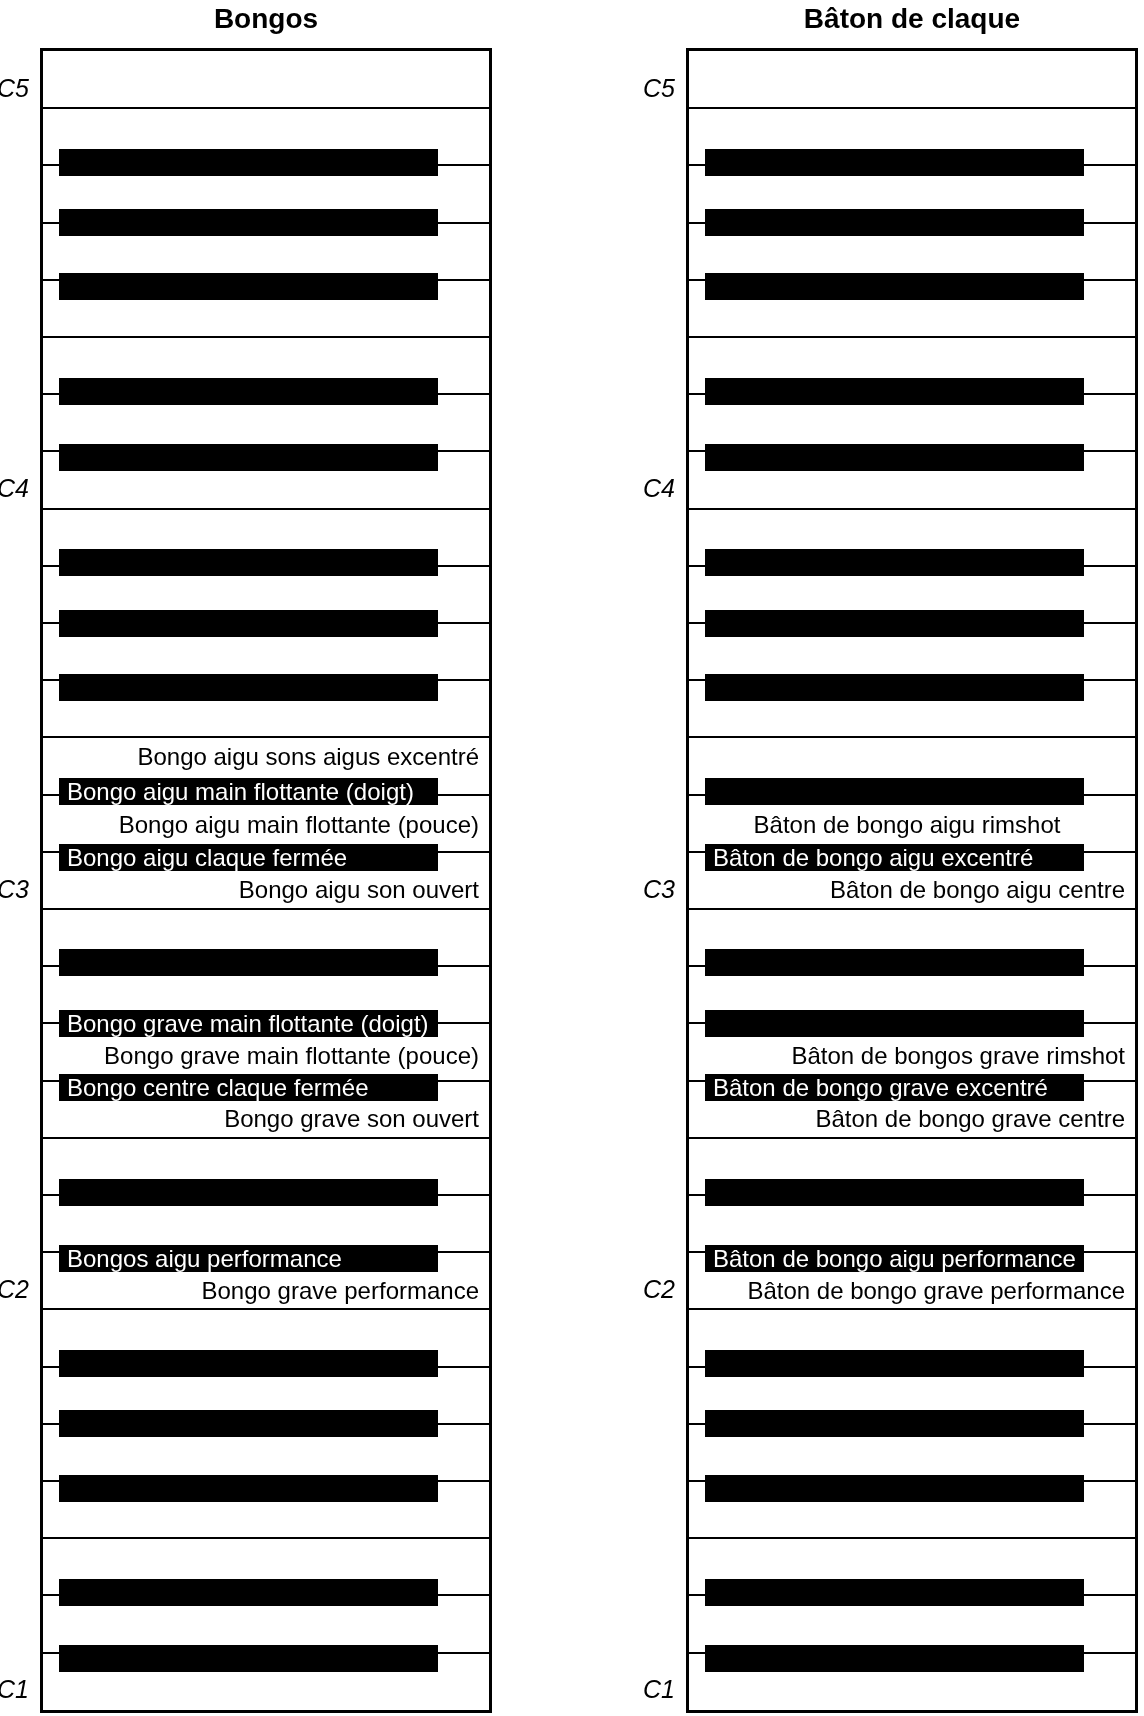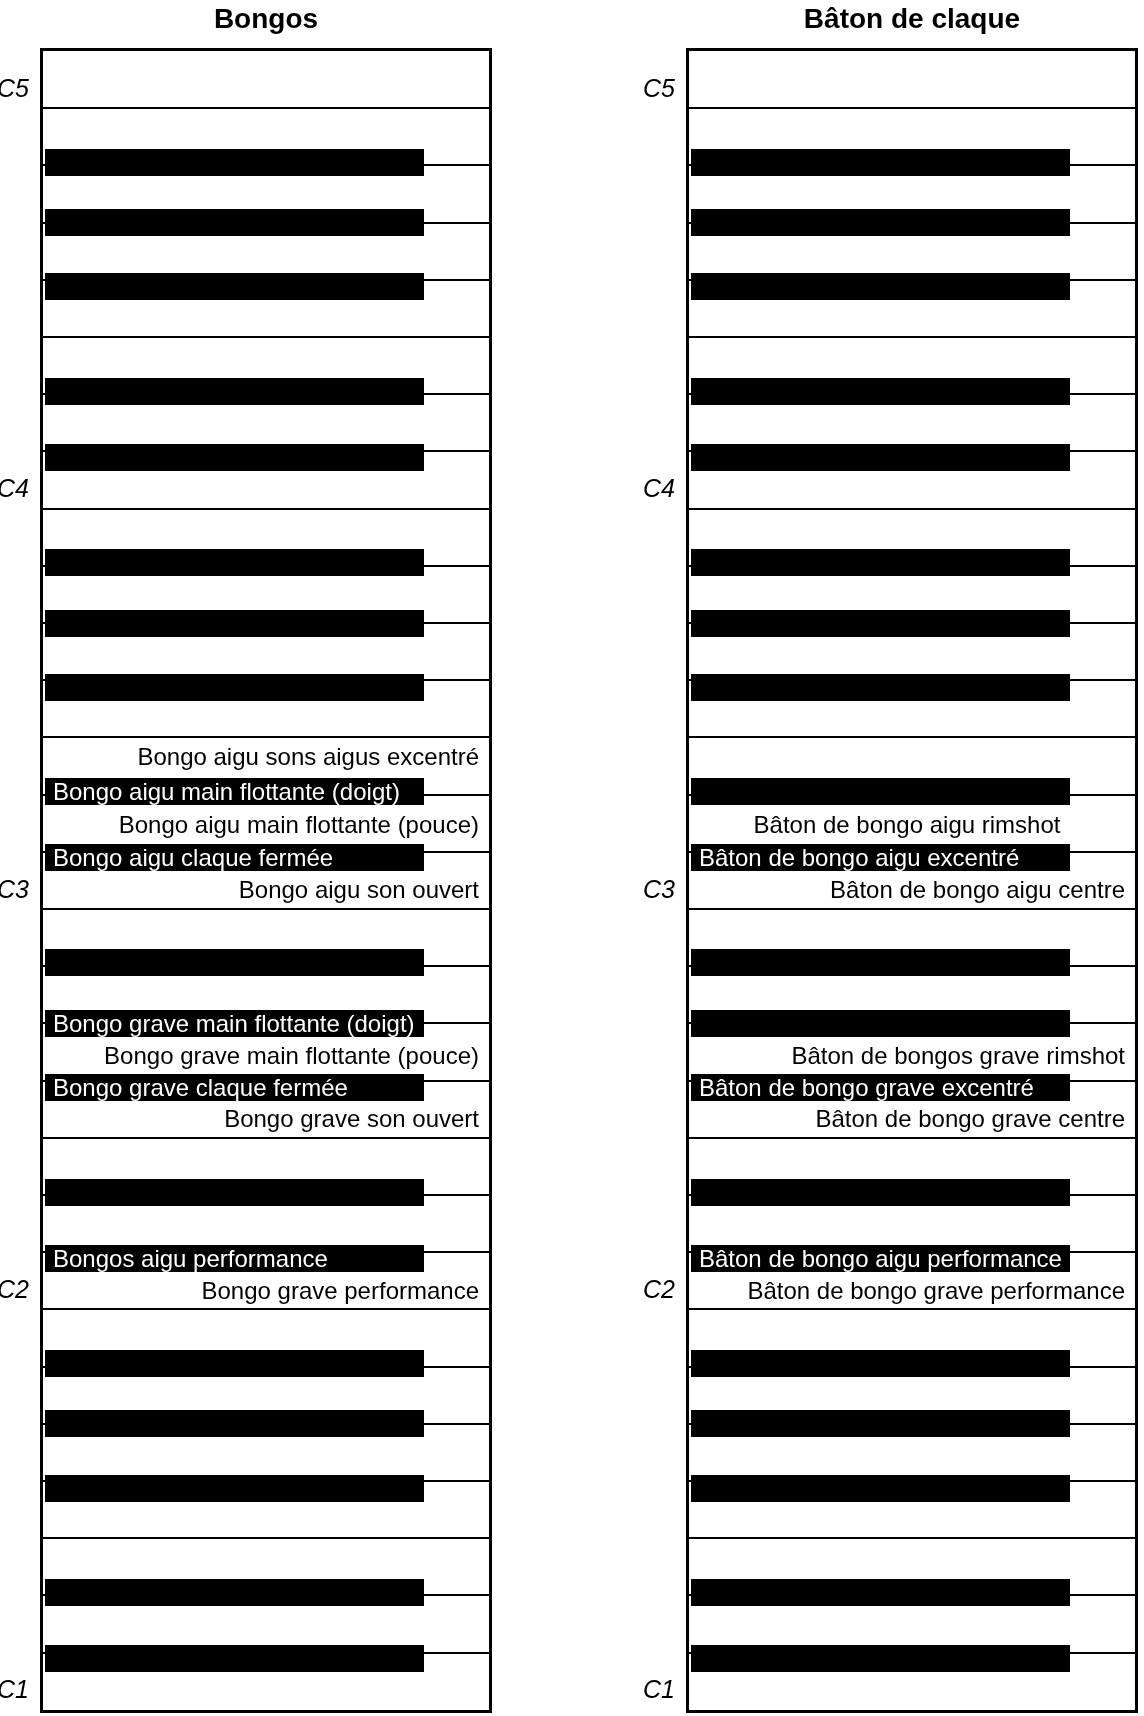--- a/index.html
+++ b/index.html
@@ -36,21 +36,21 @@
   }
   .sep {
     position: absolute;
     left: 0;
     width: 100%;
     height: 2px;
     background: #000000;
   }
   .black-key {
     position: absolute;
-    left: 2px;
+    left: 16px;
     width: 379px;
     height: 27px;
     background: #000000;
     box-sizing: border-box;
     padding-left: 8px;
     display: flex;
   }
   .black-key span {
     color: #ffffff;
     font-size: 24px;
@@ -158,21 +158,21 @@
       <span>Bongo aigu main flottante (doigt)</span>
     </div>
     <div class="black-key" style="top: 793.24px;">
       <span>Bongo aigu claque fermée</span>
     </div>
     <div class="black-key" style="top: 898.46px;"></div>
     <div class="black-key" style="top: 958.9px;">
       <span>Bongo grave main flottante (doigt)</span>
     </div>
     <div class="black-key" style="top: 1023.12px;">
-      <span>Bongo grave claque fermée</span>
+      <span>Bongo centre claque fermée</span>
     </div>
     <div class="black-key" style="top: 1127.8px;"></div>
     <div class="black-key" style="top: 1193.64px;">
       <span>Bongos aigu performance</span>
     </div>
     <div class="black-key" style="top: 1298.86px;"></div>
     <div class="black-key" style="top: 1359.3px;"></div>
     <div class="black-key" style="top: 1423.52px;"></div>
     <div class="black-key" style="top: 1528.2px;"></div>
     <div class="black-key" style="top: 1594.04px;"></div>

